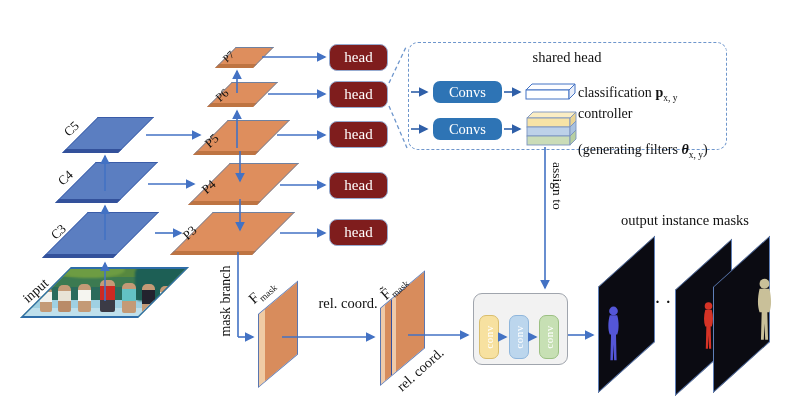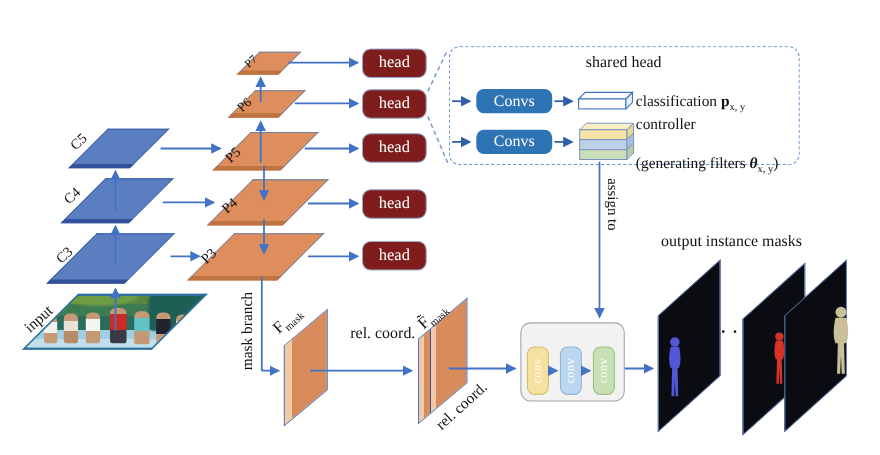--- a/index.html
+++ b/index.html
@@ -165,21 +165,21 @@
   <div class="pill yellow" style="left:479px;">
       <span>conv</span>
     </div>
   <div class="pill bluep" style="left:509px;">
       <span>conv</span>
     </div>
   <div class="pill green" style="left:539px;">
       <span>conv</span>
     </div>
 
-  <div class="title-text" style="left:580px;top:212px;width:170px;text-align:center;">output instance masks</div>
+  <div class="title-text" style="left:600px;top:212px;width:170px;text-align:center;">output instance masks</div>
   <div class="panel" style="left:598px;top:287px;"></div>
   <div class="ellipsis">· · ·</div>
   <div class="panel" style="left:675px;top:290px;"></div>
   <div class="panel" style="left:713px;top:287px;"></div>
 
   <svg class="abs" style="left:606px;top:306px;" width="15" height="56" viewBox="0 0 24 90">
     <circle cx="12" cy="8" r="7" fill="#5456D8"></circle>
     <path d="M6,15 C3,26 3,38 6,46 L8,46 L7,87 L11,87 L12,62 L13,87 L17,87 L16,46 L18,46 C21,38 21,26 18,15 Z" fill="#5456D8"></path>
   </svg>
   <svg class="abs" style="left:702px;top:288px;" width="13" height="76" viewBox="0 0 24 90">

